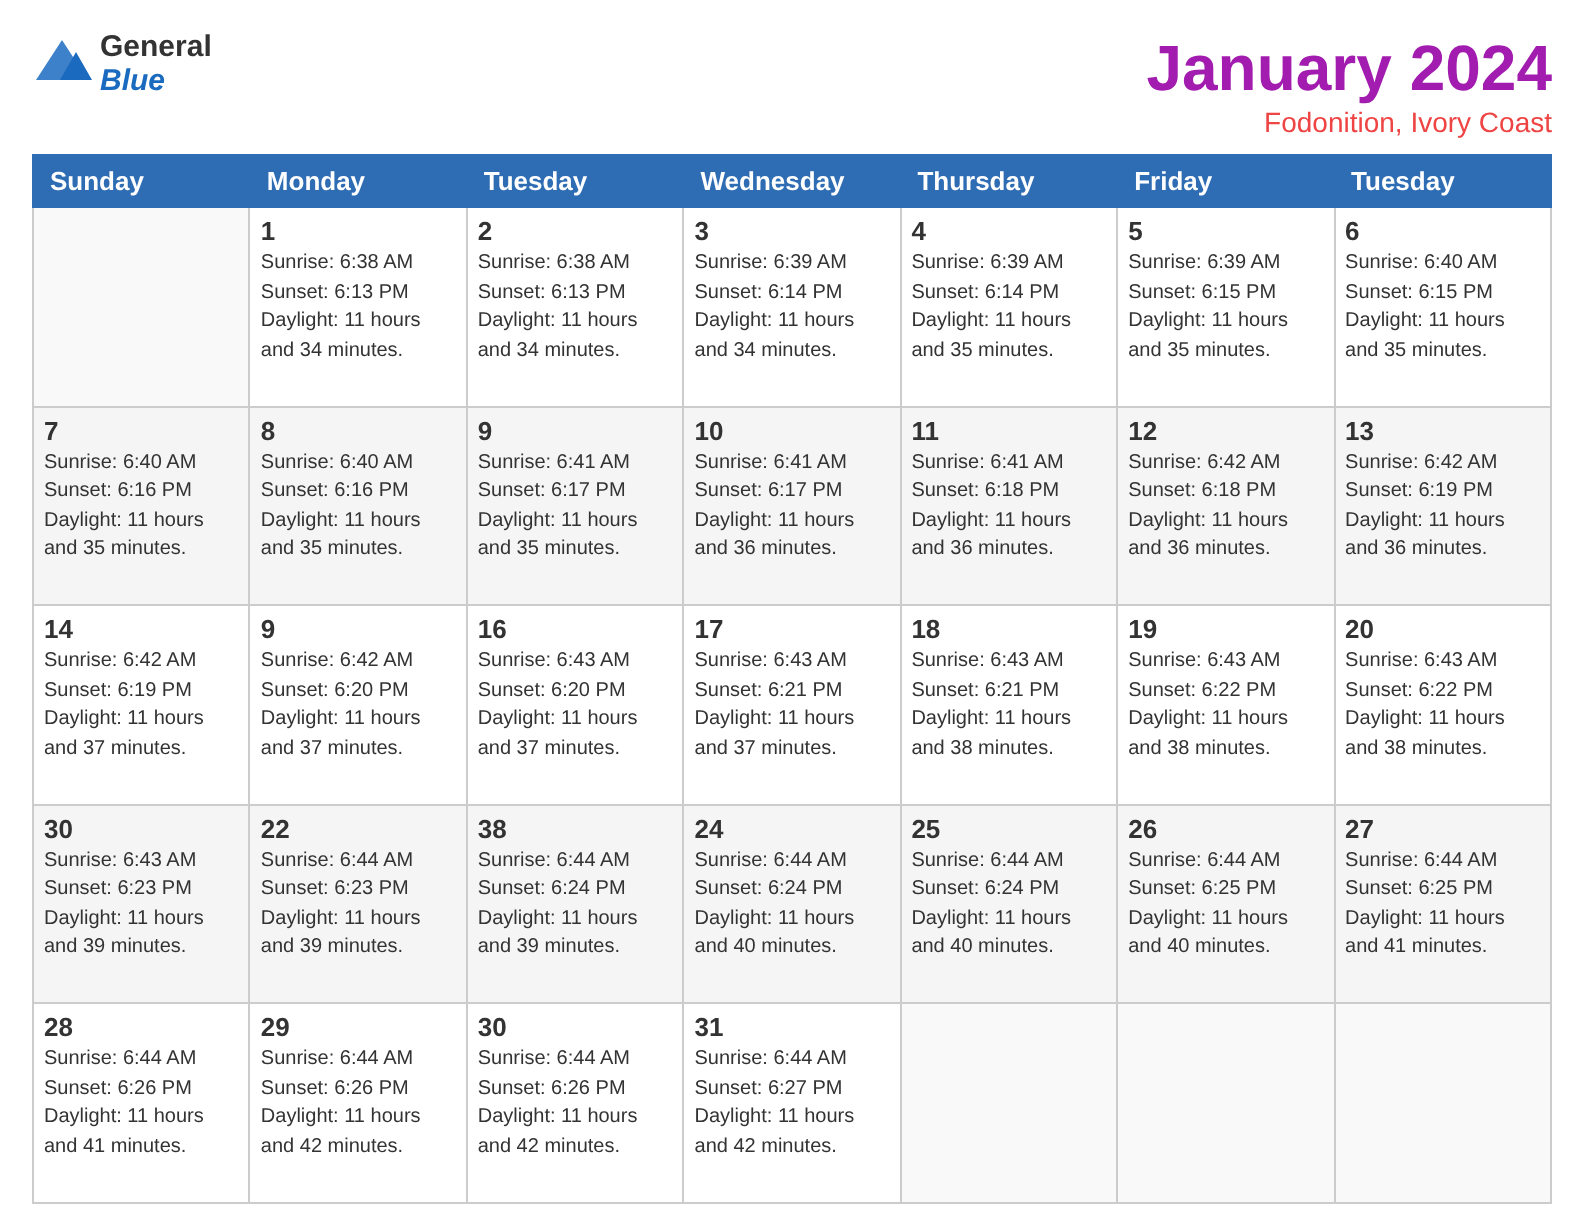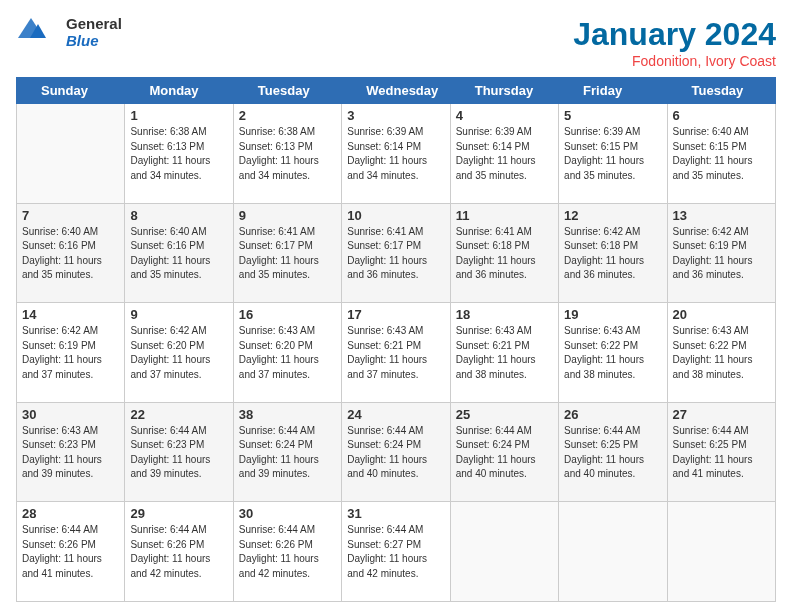--- a/index.html
+++ b/index.html
@@ -18,59 +18,60 @@
       flex-direction: column;
     }
     .header {
       display: flex;
       justify-content: space-between;
       align-items: flex-start;
       margin-bottom: 8px;
     }
     .logo {
       display: flex;
-      gap: 20px;
+      align-items: center;
+      gap: 4px;
     }
     .logo-text {
       display: flex;
       flex-direction: column;
       font-size: 15px;
       font-weight: bold;
       line-height: 1.1;
     }
     .logo-general { color: #333; }
     .logo-blue { color: #1a6bbf; font-style: italic; }
     .logo-icon {
       width: 30px;
       height: 30px;
     }
     .title-block {
       text-align: right;
     }
     .main-title {
       font-size: 32px;
       font-weight: bold;
-      color: #0369a1;
+      color: #a21caf;
     }
     .subtitle {
       font-size: 14px;
       color: #ef4444;
     }
     .calendar {
       flex: 1;
       border: 1px solid #ccc;
       border-collapse: collapse;
       width: 100%;
       table-layout: fixed;
     }
     .calendar th {
       background-color: #2e6db4;
       color: white;
       text-align: left;
-      padding: 5px 24px;
+      padding: 5px 8px;
       font-size: 13px;
       border: 1px solid #2e6db4;
     }
     .calendar td {
       border: 1px solid #ccc;
       vertical-align: top;
       padding: 4px 5px;
       font-size: 10.5px;
       color: #333;
       background: #fff;

